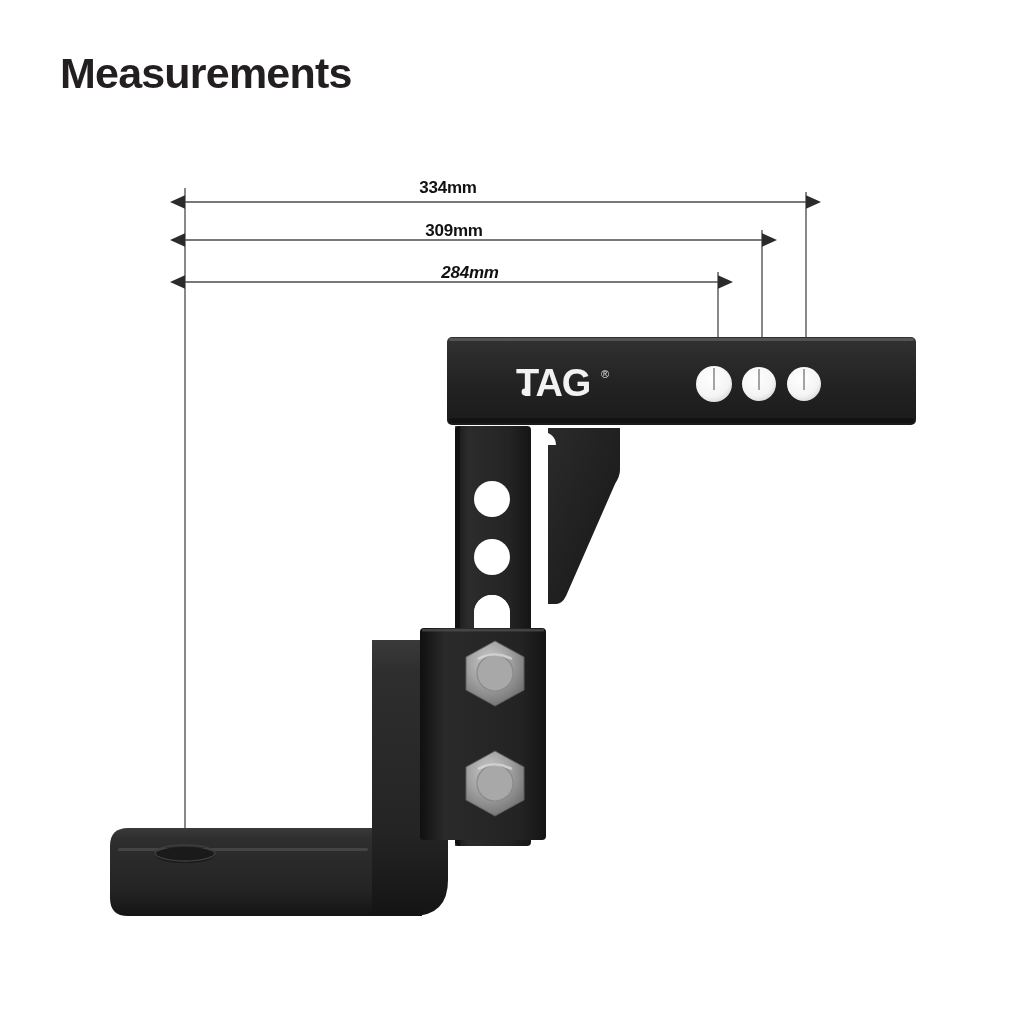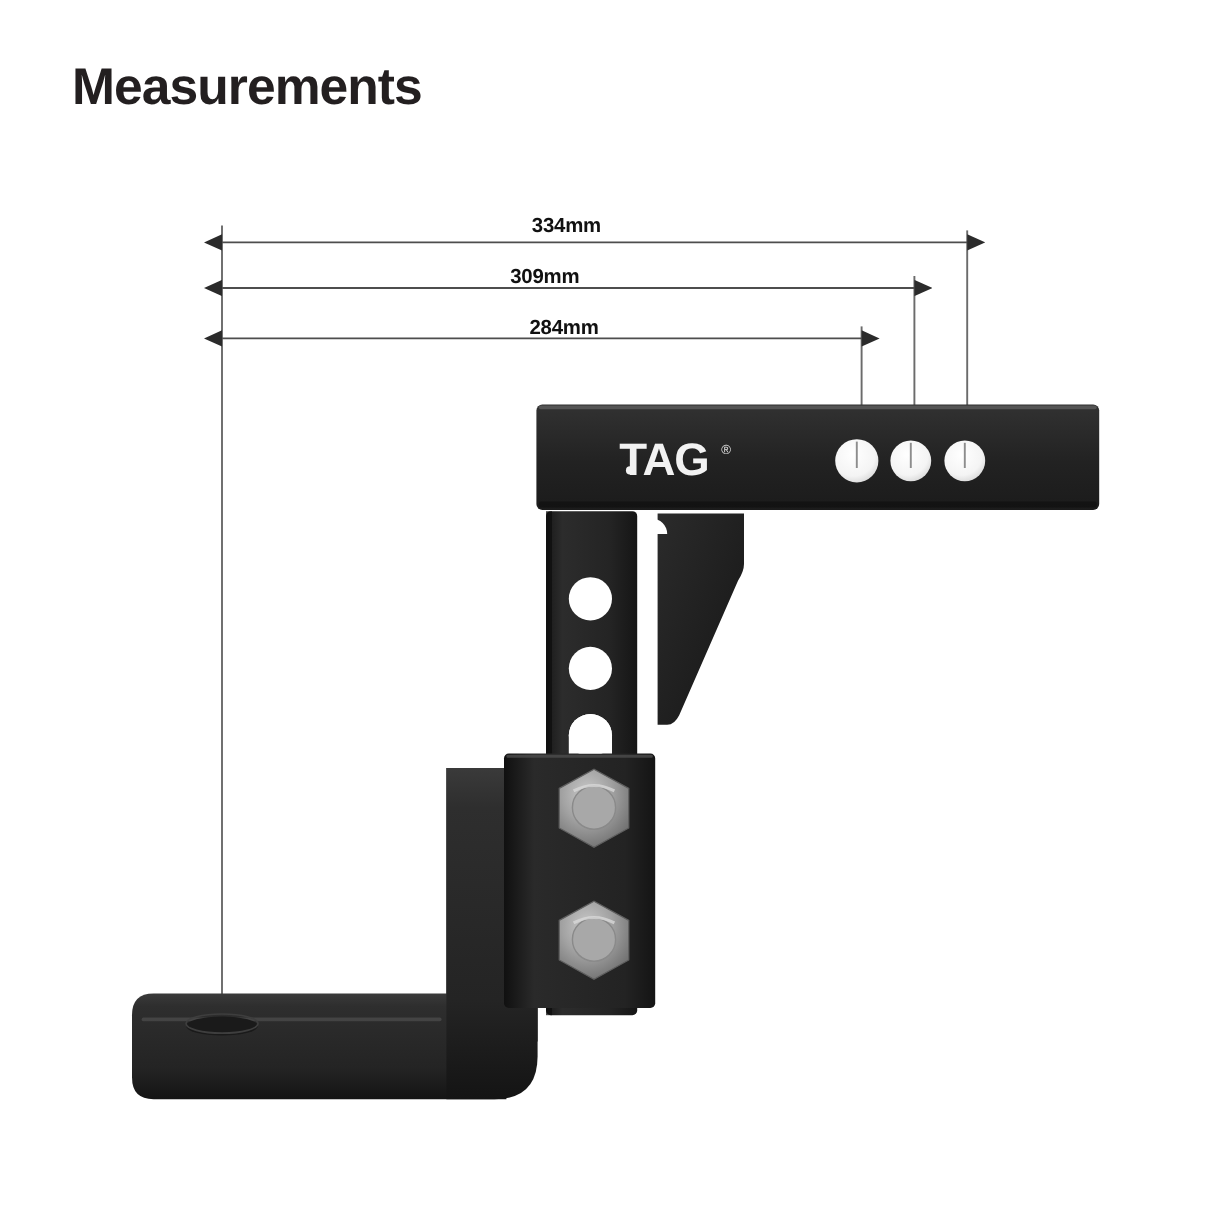--- a/index.html
+++ b/index.html
@@ -168,17 +168,17 @@
           <polygon points="466,767 495,751 524,767 524,800 495,816 466,800" fill="url(#boltGrad)" stroke="#5f5f5f" stroke-width="1"></polygon>
           <circle cx="495" cy="783" r="18" fill="#a8a8a8" stroke="#8a8a8a" stroke-width="1.2"></circle>
           <path d="M478,769 q17,-9 34,0" stroke="#d8d8d8" stroke-width="2.5" fill="none" opacity="0.8"></path>
         </g>
       </g>
 
       <path d="M474,613 a18,18 0 0 1 36,0 L510,628 L474,628 Z" fill="#ffffff"></path>
     </g>
   </svg>
 
-  <div class="dim-label" style="left:472px; top:178px;">334mm</div>
+  <div class="dim-label" style="left:448px; top:178px;">334mm</div>
   <div class="dim-label" style="left:454px; top:221px;">309mm</div>
-  <div class="dim-label" style="left:470px; top:263px;">284mm</div>
+  <div class="dim-label" style="left:470px; top:263px;font-style:italic;">284mm</div>
 
 </div>
 
 </body></html>

